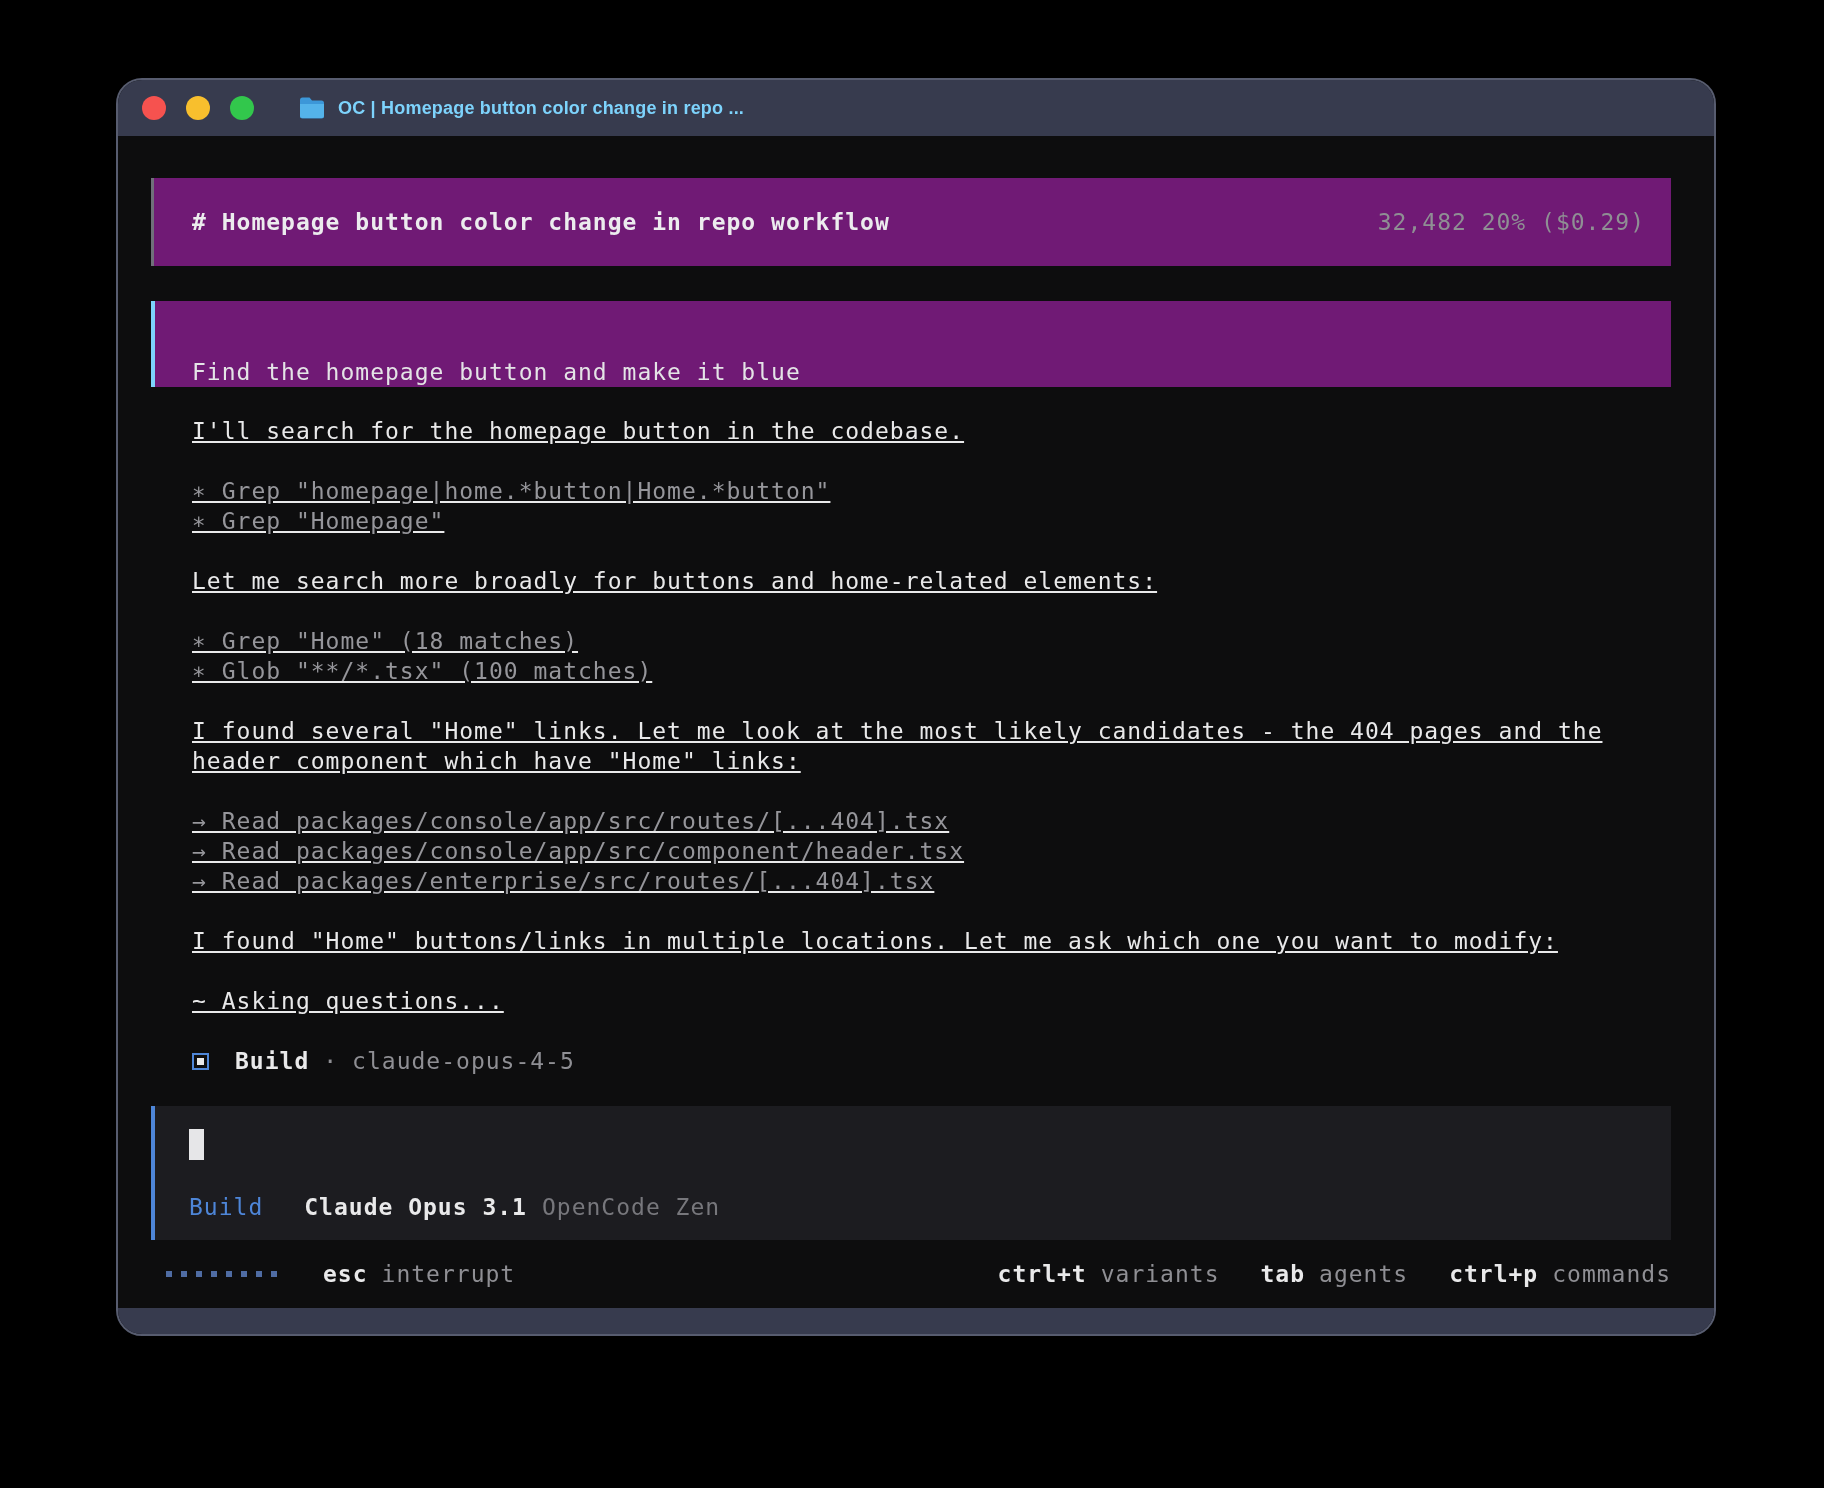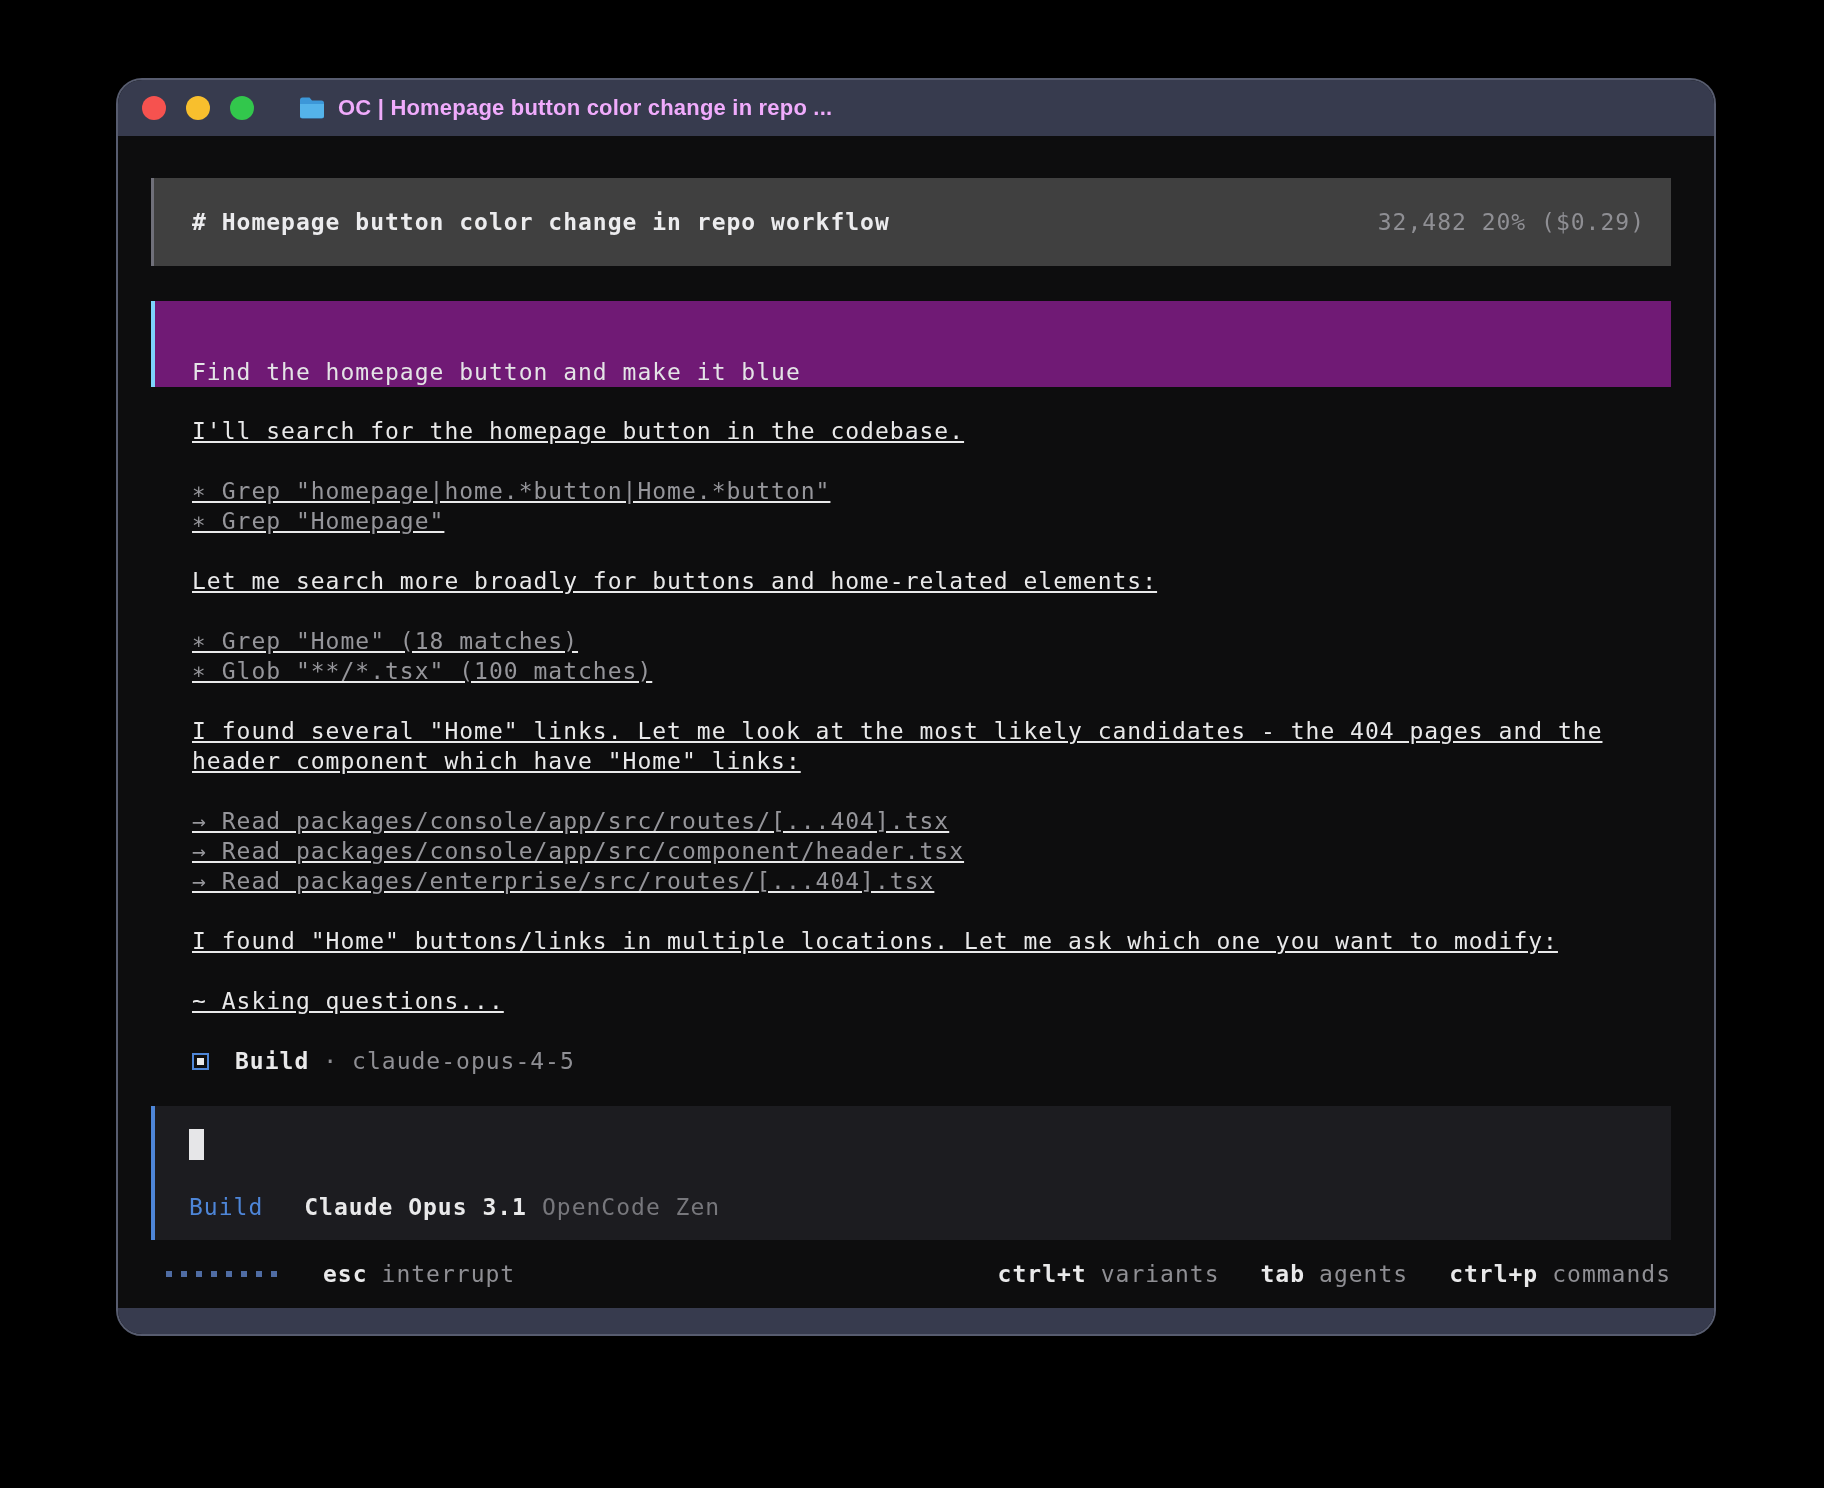--- a/index.html
+++ b/index.html
@@ -22,38 +22,38 @@
     display: flex; align-items: center;
     padding-left: 24px;
   }
   .traffic { width: 24px; height: 24px; border-radius: 50%; margin-right: 20px; }
   .traffic.red    { background: #f6524f; }
   .traffic.yellow { background: #f8bf2d; }
   .traffic.green  { background: #32c74c; }
   .titlebar-icon { margin-left: 24px; margin-right: 12px; display: inline-flex; }
   .titlebar-title {
     font-family: "Liberation Sans", sans-serif;
-    font-weight: bold; font-size: 22px; color: #f0abfc;
+    font-weight: bold; font-size: 18px; color: #7dd3fc;
     letter-spacing: 0.2px;
   }
   .bottomstrip { height: 26px; flex: 0 0 26px; background: #373b4e; }
 
   
   .content {
     flex: 1 1 auto;
     background: #0d0d0e;
     padding: 42px 43px 0 33px;
     font-size: 23px; letter-spacing: 1px; line-height: 30px;
     color: #e9e9ea;
     overflow: hidden;
   }
 
   .session-header {
     height: 88px;
-    background: #404040;
+    background: #701a75;
     border-left: 3px solid #70707a;
     display: flex; align-items: center; justify-content: space-between;
     padding: 0 26px 0 38px;
     margin-bottom: 35px;
   }
   .session-title { font-weight: bold; color: #ececee; }
   .session-stats { color: #8f8f94; }
 
   .user-msg {
     min-height: 86px;

